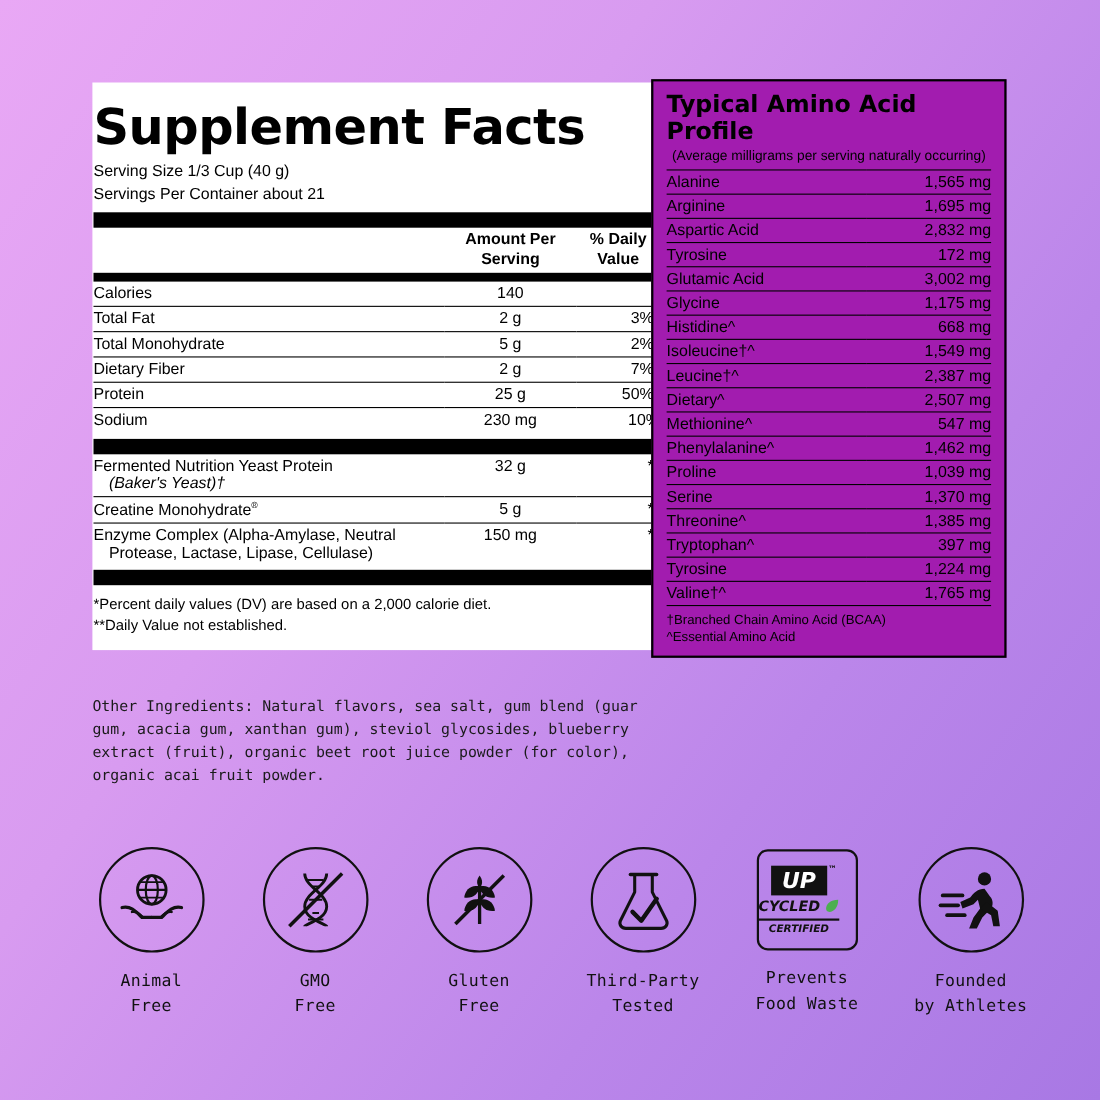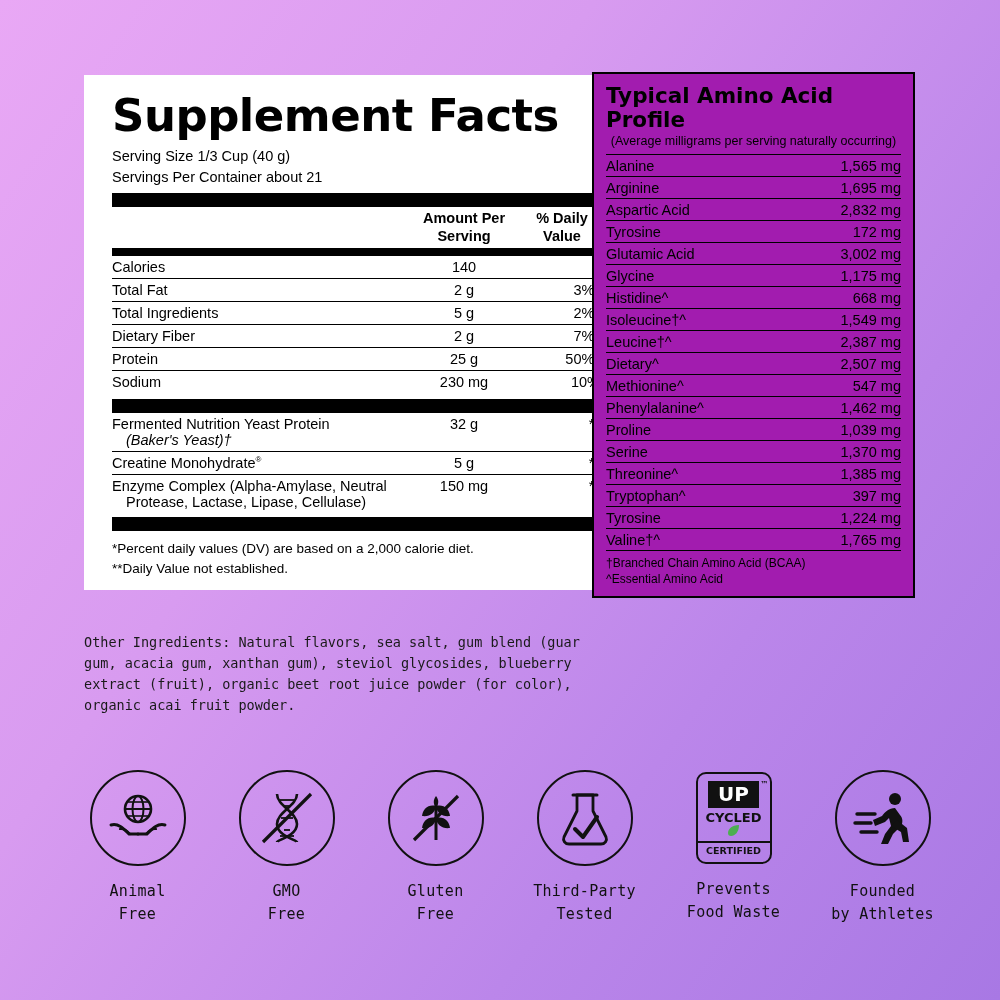--- a/index.html
+++ b/index.html
@@ -10,21 +10,21 @@
     background: linear-gradient(125deg, #e9a8f5 0%, #d89bf0 35%, #bb86ea 70%, #a878e4 100%);
     position: relative;
     overflow: hidden;
   }
 
   
   .sf-panel {
     position: absolute;
     left: 84px; top: 75px; width: 530px;
     background: #fff;
-    padding: 16px 14px 12px 28px;
+    padding: 16px 14px 12px 1px;
   }
   .sf-title {
     font-family: "DejaVu Sans", sans-serif;
     font-size: 45px;
     font-weight: bold;
     letter-spacing: -0.5px;
     line-height: 1.0;
     padding: 2px 0 8px 0;
     color: #000;
   }
@@ -87,23 +87,24 @@
     left: 70px; top: 770px; width: 880px;
     display: flex; justify-content: space-between; align-items: flex-start;
   }
   .badge { width: 135px; text-align: center; }
   .badge .circle {
     width: 96px; height: 96px; border: 2.5px solid #111; border-radius: 50%;
     margin: 0 auto; display: flex; align-items: center; justify-content: center;
     position: relative;
   }
   .badge .sq {
-    width: 76px; height: 92px; border: 2.5px solid #111; border-radius: 10px;
-    margin: 2px auto 0 auto; display: flex; align-items: center; justify-content: flex-end;
+    width: 92px; height: 92px; border: 2.5px solid #111; border-radius: 10px;
+    margin: 2px auto 0 auto; display: flex; align-items: center; justify-content: flex-start;
     position: relative;
+    font-style: italic;
   }
   .badge .lbl {
     font-family: "DejaVu Sans Mono", monospace;
     font-size: 15px; line-height: 1.5; color: #111; margin-top: 14px;
     letter-spacing: 0.3px;
   }
   .up-box { text-align: center; line-height: 1; }
   .up-top {
     background: #111; color: #fff; font-family: "DejaVu Sans", sans-serif; font-weight: bold;
     font-size: 20px; padding: 3px 10px 4px 10px; display: inline-block; position: relative;
@@ -146,21 +147,21 @@
       <td>Calories</td>
       <td class="cell-amt">140</td>
       <td class="cell-dv"></td>
     </tr>
     <tr class="rowline">
       <td>Total Fat</td>
       <td class="cell-amt">2 g</td>
       <td class="cell-dv">3%*</td>
     </tr>
     <tr class="rowline">
-      <td>Total Ingredients</td>
+      <td>Total Monohydrate</td>
       <td class="cell-amt">5 g</td>
       <td class="cell-dv">2%*</td>
     </tr>
     <tr class="rowline">
       <td class="indent">Dietary Fiber</td>
       <td class="cell-amt">2 g</td>
       <td class="cell-dv">7%*</td>
     </tr>
     <tr class="rowline">
       <td>Protein</td>

